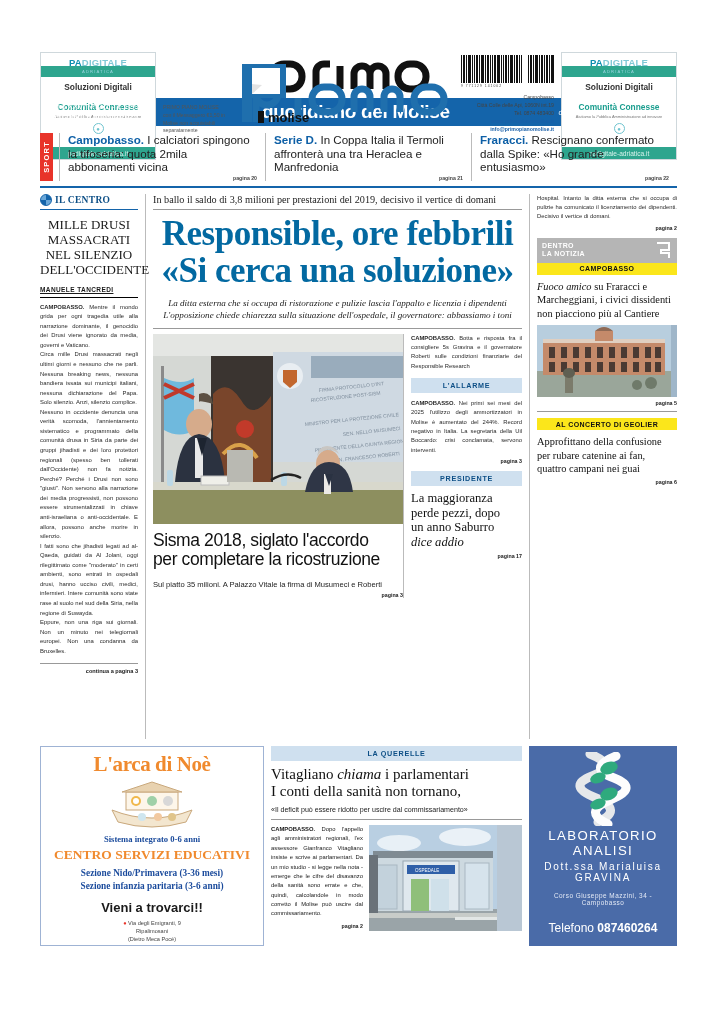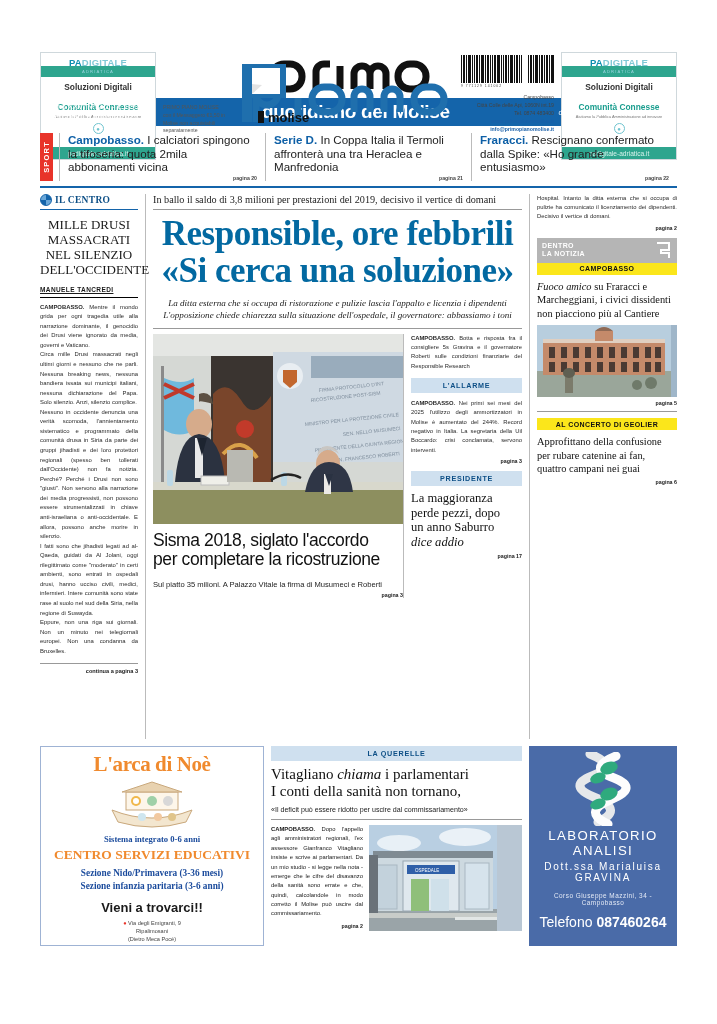--- a/index.html
+++ b/index.html
@@ -148,21 +148,21 @@
   .q-sub { font-size:7.1px; margin-top:5px; color:#222; border-bottom:1px solid #999; padding-bottom:5px;}
   .q-split { display:flex; margin-top:5px; gap:6px; }
   .q-text { width:92px; font-size:5.85px; line-height:1.6; text-align:justify; }
   .q-photo { flex:1; height:106px; overflow:hidden; position:relative; background:#b9c7d4; }
 
   .labad { width:148px; background:#4a6ba8; color:#fff; padding:6px 5px 8px; text-align:center; }
   .dna { height:74px; display:flex; align-items:center; justify-content:center; }
   .lab-t1 { font-size:13.2px; letter-spacing:1.4px; margin-top:2px; }
   .lab-t2 { font-size:10px; letter-spacing:1.7px; margin-top:3px; }
   .lab-t3 { font-size:6.4px; letter-spacing:0.5px; margin-top:9px; color:#e3e9f5; }
-  .lab-t4 { font-size:14px; margin-top:8px; }
+  .lab-t4 { font-size:12px; margin-top:15px; }
   .lab-t4 b { font-weight:bold; }
 </style>
 </head>
 <body>
 
 <div class="page">
 
   <div class="masthead">
 
     <div class="mast-left">

